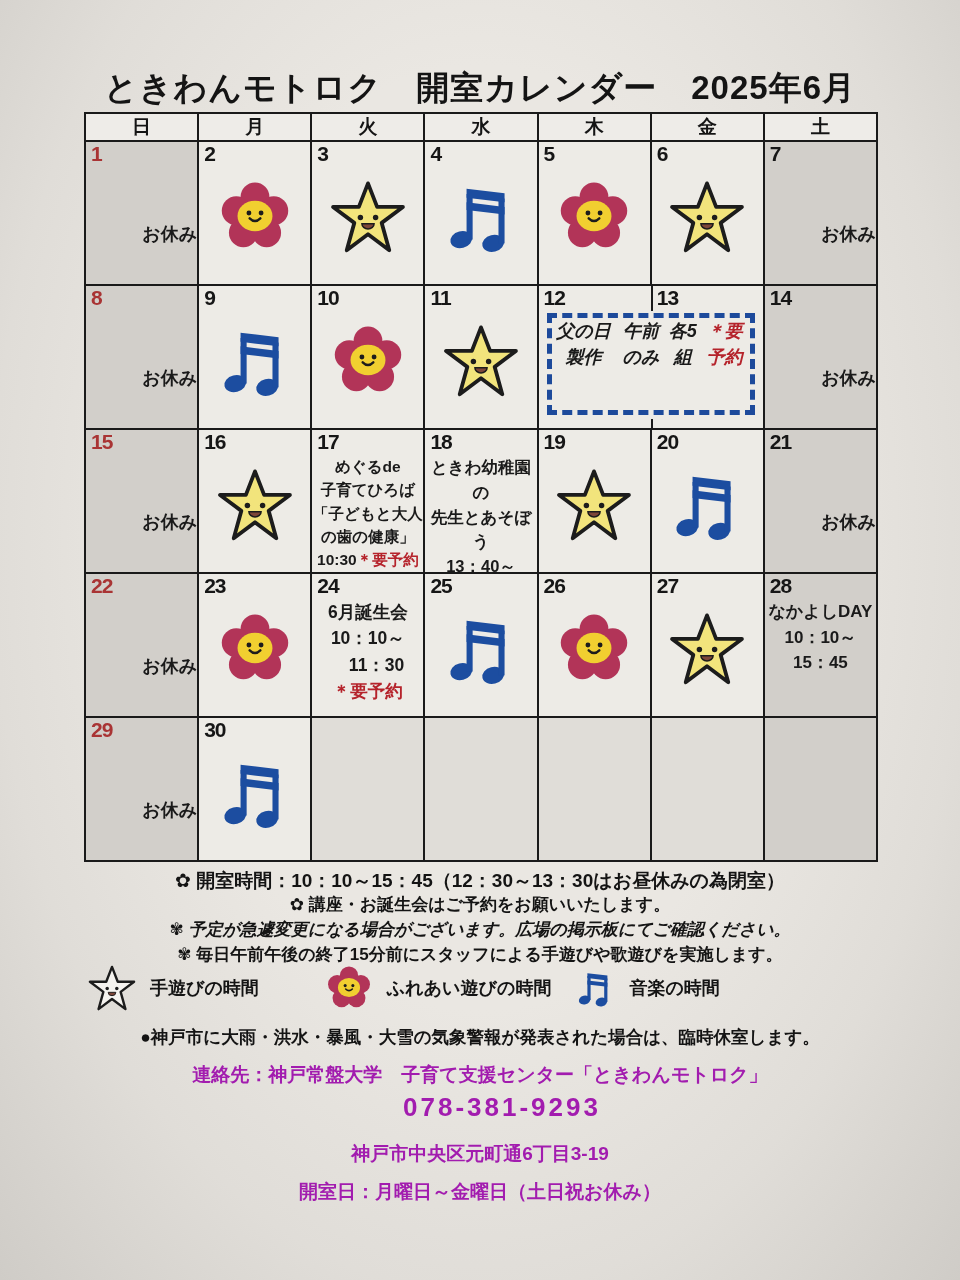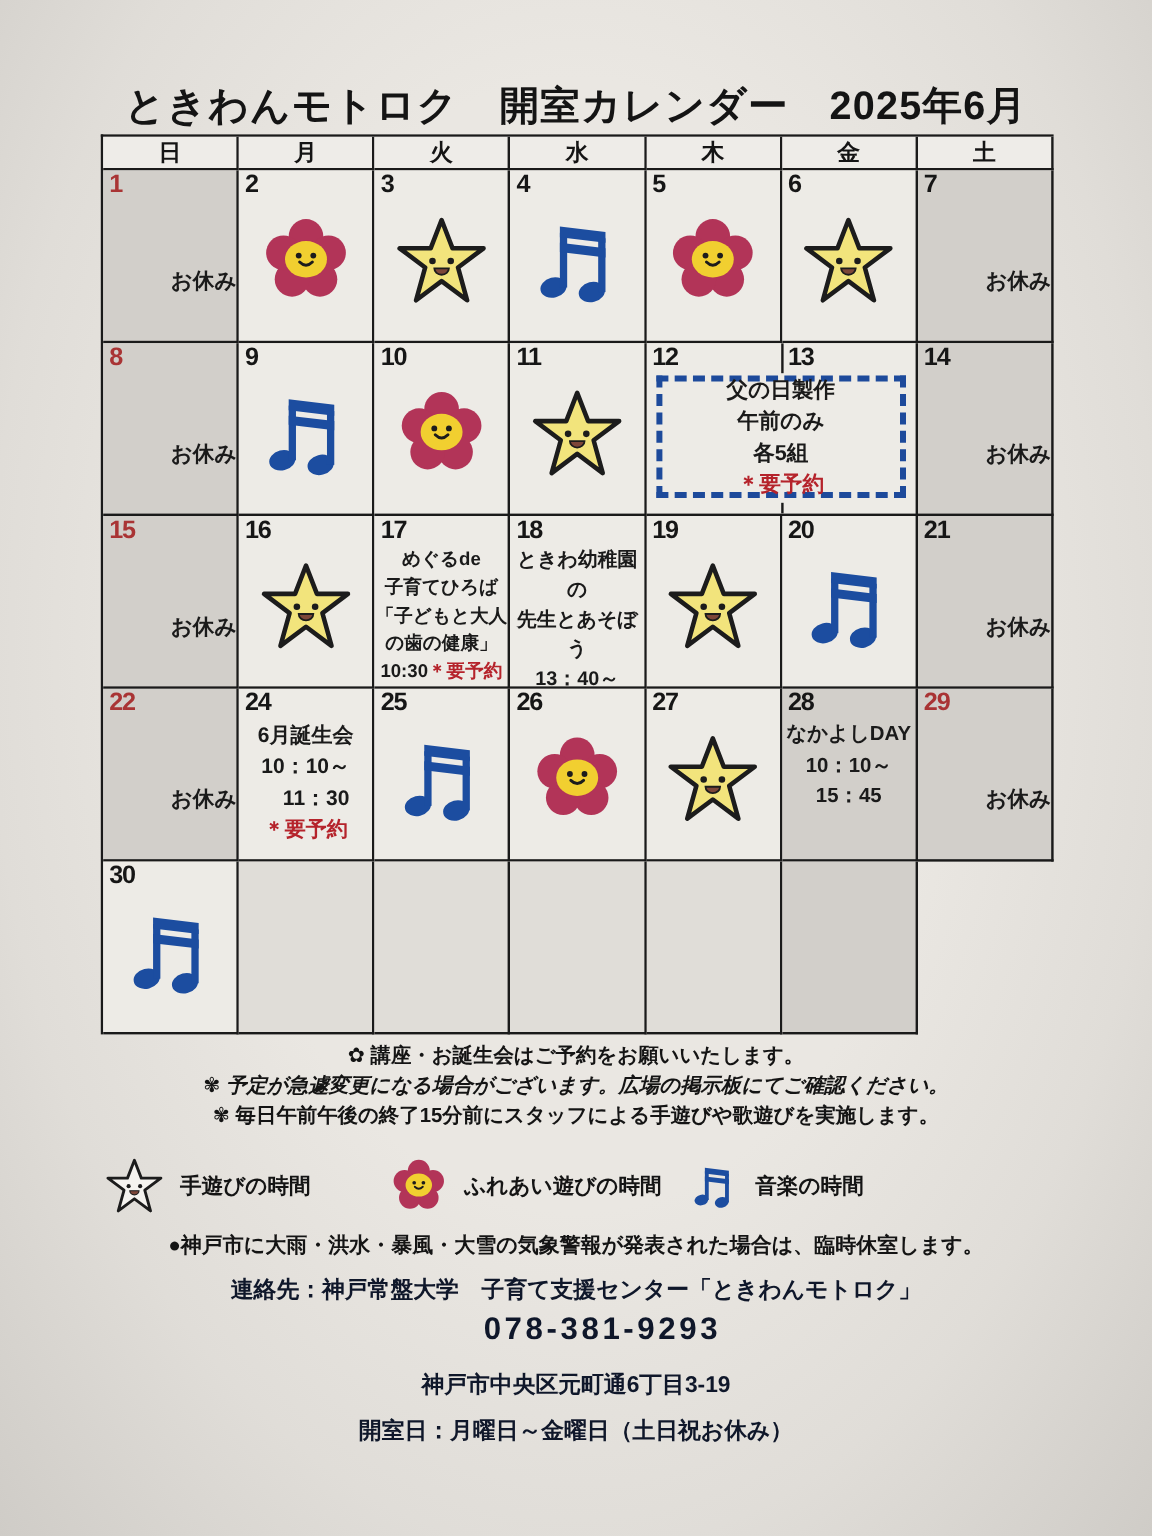--- a/index.html
+++ b/index.html
@@ -54,22 +54,22 @@
   .txtlines{
     position:absolute;top:25px;left:0;width:100%;text-align:center;
     font-weight:bold;color:#1a1a1a;line-height:1.5;
   }
   
   .divider-top{position:absolute;left:50%;top:0;width:2px;height:25px;background:#1a1a1a;}
   .divider-bottom{position:absolute;left:50%;bottom:0;width:2px;height:9px;background:#1a1a1a;}
   .event-box{
     position:absolute;left:8px;right:8px;top:27px;bottom:13px;
     border:5px dashed #1d4a9b;
-    display:flex;flex-direction:column;justify-content:center;
-    text-align:center;font-weight:bold;font-size:18px;line-height:1.45;color:#1a1a1a;
+    display:flex;justify-content:center;
+    text-align:center;font-weight:bold;font-size:18px;line-height:1.45;color:#1a1a1a;font-style:italic;
   }
   
   .notes{
     position:absolute;top:868px;left:0;width:100%;text-align:center;
     font-weight:bold;color:#141414;
   }
   .notes .n0{font-size:19px;line-height:25px;}
   .notes .n1{font-size:17px;line-height:24px;}
   .notes .n2{font-size:17px;line-height:25px;font-style:italic;}
   .notes .n3{font-size:17px;line-height:25px;}
@@ -80,21 +80,21 @@
   .legend .lg-icon{width:48px;height:48px;flex:0 0 auto;}
   .legend .lg-icon svg{width:100%;height:100%;display:block;}
   .legend .lg-icon.small{width:40px;height:40px;}
   .legend .lg-label{font-size:18px;margin-left:14px;}
   .warning{
     position:absolute;top:1025px;left:0;width:100%;text-align:center;
     font-weight:bold;font-size:17.5px;color:#141414;
   }
   .contact{
     position:absolute;top:1062px;left:0;width:100%;text-align:center;
-    font-weight:bold;color:#0f172a;
+    font-weight:bold;color:#a21caf;
   }
   .contact .c-line1{font-size:19px;}
   .contact .c-phone{font-size:26px;letter-spacing:3px;margin-top:4px;margin-left:44px;}
   .contact .c-address{font-size:19px;margin-top:18px;}
   .contact .c-open{font-size:19px;margin-top:12px;}
 </style>
 </head>
 <body>
 
 <div class="paper"></div>
@@ -303,58 +303,74 @@
     </div>
     <div class="cell gray">
       <span class="daynum">21</span>
       <span class="rest-label">お休み</span>
     </div>
     <div class="cell gray">
       <span class="daynum red">22</span>
       <span class="rest-label">お休み</span>
     </div>
     <div class="cell">
-      <span class="daynum">24</span>
-      <div class="txtlines" style="font-size: 17.5px;">
-        <div><span>6月誕生会</span></div>
-        <div><span>10：10～</span></div>
-        <div><span>　11：30</span></div>
-        <div><span style="color: rgb(181, 35, 43);">＊要予約</span></div>
-      </div>
-    </div>
-    <div class="cell">
-      <span class="daynum">25</span>
-      <span class="cell-icon">
-        <svg viewBox="0 0 100 100">
-          <ellipse cx="24" cy="80" rx="14.5" ry="11" fill="#1c4da0" transform="rotate(-14 24 80)"></ellipse>
-          <ellipse cx="66" cy="85" rx="14.5" ry="11" fill="#1c4da0" transform="rotate(-14 66 85)"></ellipse>
-          <rect x="31" y="20" width="8" height="60" fill="#1c4da0"></rect>
-          <rect x="73" y="26" width="8" height="59" fill="#1c4da0"></rect>
-          <polygon points="31,13 81,19 81,31 31,25" fill="#1c4da0"></polygon>
-          <polygon points="31,31 81,37 81,47 31,41" fill="#1c4da0"></polygon>
-        </svg>
-      </span>
-    </div>
-    <div class="cell">
-      <span class="daynum">26</span>
+      <span class="daynum">23</span>
       <span class="cell-icon">
         <svg viewBox="0 0 100 100">
           <circle cx="50" cy="24" r="19" fill="#b23458"></circle>
           <circle cx="74.7" cy="42" r="19" fill="#b23458"></circle>
           <circle cx="65.3" cy="71" r="19" fill="#b23458"></circle>
           <circle cx="34.7" cy="71" r="19" fill="#b23458"></circle>
           <circle cx="25.3" cy="42" r="19" fill="#b23458"></circle>
           <ellipse cx="50" cy="49" rx="23" ry="20" fill="#f1cf30"></ellipse>
           <circle cx="42" cy="45" r="3.2" fill="#1c1c1c"></circle>
           <circle cx="58" cy="45" r="3.2" fill="#1c1c1c"></circle>
           <path d="M43 52 Q50 59 57 52" fill="none" stroke="#1c1c1c" stroke-width="3.2" stroke-linecap="round"></path>
         </svg>
       </span>
     </div>
     <div class="cell">
+      <span class="daynum">24</span>
+      <div class="txtlines" style="font-size: 17.5px;">
+        <div><span>6月誕生会</span></div>
+        <div><span>10：10～</span></div>
+        <div><span>　11：30</span></div>
+        <div><span style="color: rgb(181, 35, 43);">＊要予約</span></div>
+      </div>
+    </div>
+    <div class="cell">
+      <span class="daynum">25</span>
+      <span class="cell-icon">
+        <svg viewBox="0 0 100 100">
+          <ellipse cx="24" cy="80" rx="14.5" ry="11" fill="#1c4da0" transform="rotate(-14 24 80)"></ellipse>
+          <ellipse cx="66" cy="85" rx="14.5" ry="11" fill="#1c4da0" transform="rotate(-14 66 85)"></ellipse>
+          <rect x="31" y="20" width="8" height="60" fill="#1c4da0"></rect>
+          <rect x="73" y="26" width="8" height="59" fill="#1c4da0"></rect>
+          <polygon points="31,13 81,19 81,31 31,25" fill="#1c4da0"></polygon>
+          <polygon points="31,31 81,37 81,47 31,41" fill="#1c4da0"></polygon>
+        </svg>
+      </span>
+    </div>
+    <div class="cell">
+      <span class="daynum">26</span>
+      <span class="cell-icon">
+        <svg viewBox="0 0 100 100">
+          <circle cx="50" cy="24" r="19" fill="#b23458"></circle>
+          <circle cx="74.7" cy="42" r="19" fill="#b23458"></circle>
+          <circle cx="65.3" cy="71" r="19" fill="#b23458"></circle>
+          <circle cx="34.7" cy="71" r="19" fill="#b23458"></circle>
+          <circle cx="25.3" cy="42" r="19" fill="#b23458"></circle>
+          <ellipse cx="50" cy="49" rx="23" ry="20" fill="#f1cf30"></ellipse>
+          <circle cx="42" cy="45" r="3.2" fill="#1c1c1c"></circle>
+          <circle cx="58" cy="45" r="3.2" fill="#1c1c1c"></circle>
+          <path d="M43 52 Q50 59 57 52" fill="none" stroke="#1c1c1c" stroke-width="3.2" stroke-linecap="round"></path>
+        </svg>
+      </span>
+    </div>
+    <div class="cell">
       <span class="daynum">27</span>
       <span class="cell-icon">
         <svg viewBox="0 0 100 100">
           <polygon points="50,6 62,37 96,37 68,58 78,94 50,73 22,94 32,58 4,37 38,37" fill="#f2e47c" stroke="#1c1c1c" stroke-width="5" stroke-linejoin="round"></polygon>
           <circle cx="40" cy="51" r="3.6" fill="#1c1c1c"></circle>
           <circle cx="60" cy="51" r="3.6" fill="#1c1c1c"></circle>
           <path d="M42 59 A 8 7 0 0 0 58 59 Z" fill="#7d4638" stroke="#1c1c1c" stroke-width="2"></path>
         </svg>
       </span>
     </div>
@@ -384,20 +400,21 @@
       </span>
     </div>
     <div class="cell dim"></div>
     <div class="cell dim"></div>
     <div class="cell dim"></div>
     <div class="cell dim"></div>
     <div class="cell gray"></div>
   </div>
 
 <div class="notes">
+  <div class="n0">✿ 開室時間：10：10～15：45（12：30～13：30はお昼休みの為閉室）</div>
   <div class="n1">✿ 講座・お誕生会はご予約をお願いいたします。</div>
   <div class="n2">✾ 予定が急遽変更になる場合がございます。広場の掲示板にてご確認ください。</div>
   <div class="n3">✾ 毎日午前午後の終了15分前にスタッフによる手遊びや歌遊びを実施します。</div>
 </div>
 
 <div class="legend">
     <span class="lg-icon" style="margin-left: 0px;">
       <svg viewBox="0 0 100 100">
         <polygon points="50,6 62,37 96,37 68,58 78,94 50,73 22,94 32,58 4,37 38,37" fill="#f5f3ef" stroke="#1c1c1c" stroke-width="5" stroke-linejoin="round"></polygon>
         <circle cx="40" cy="51" r="3.6" fill="#1c1c1c"></circle>

